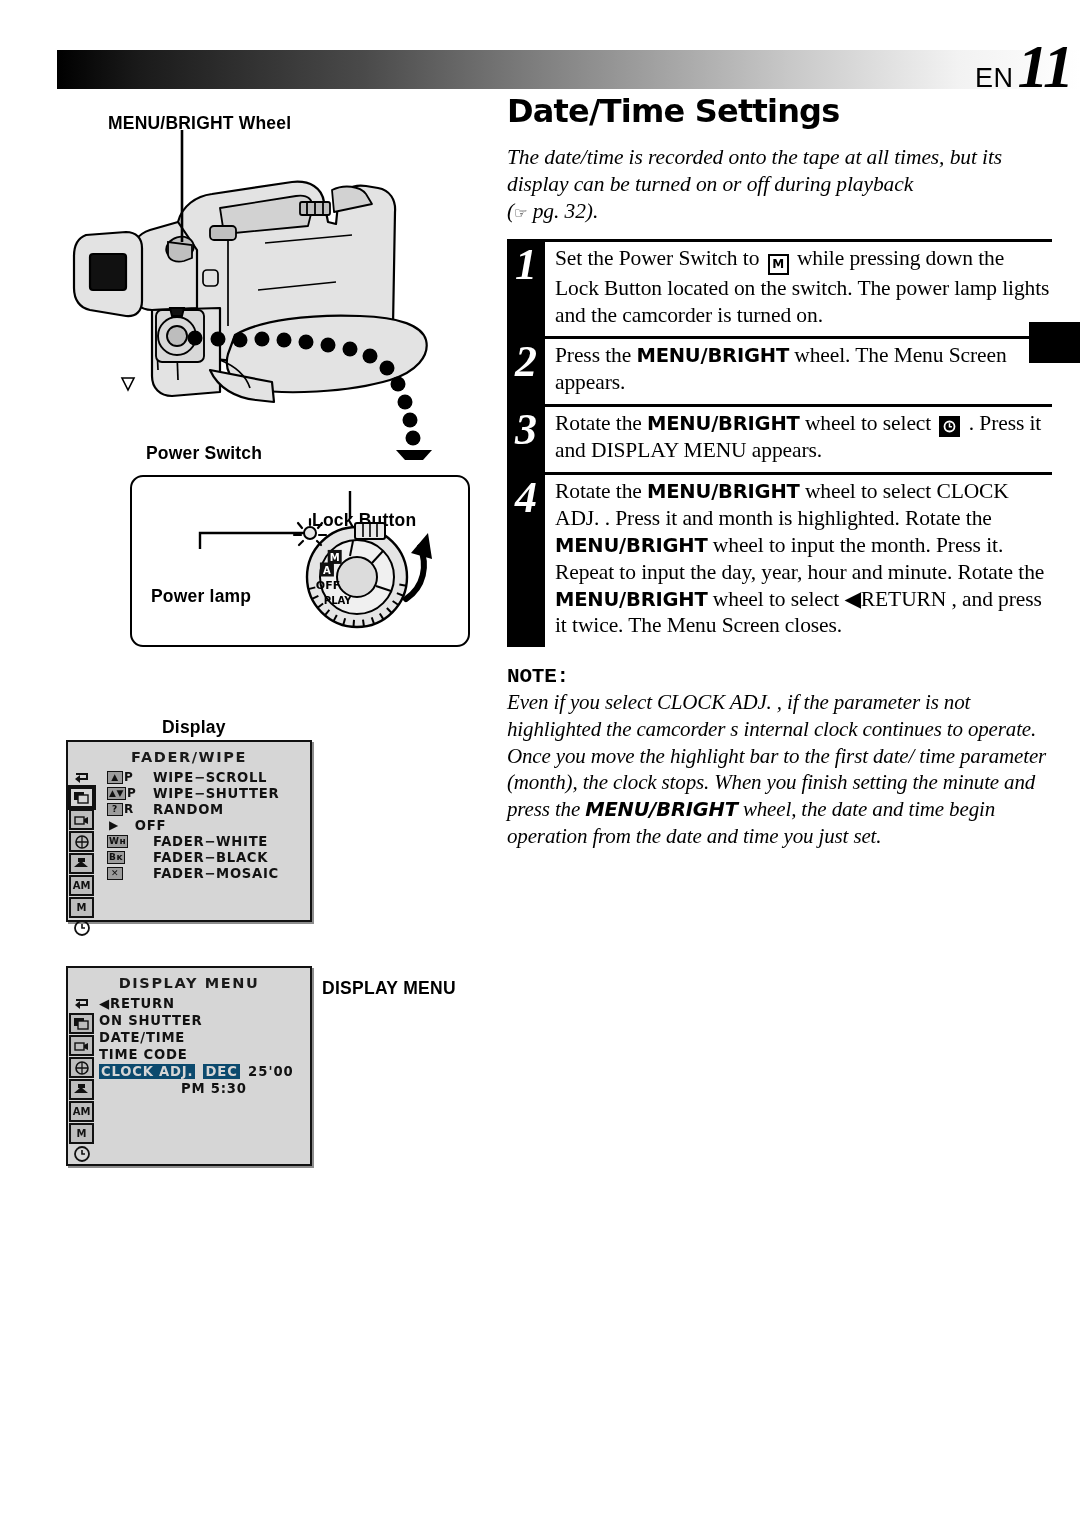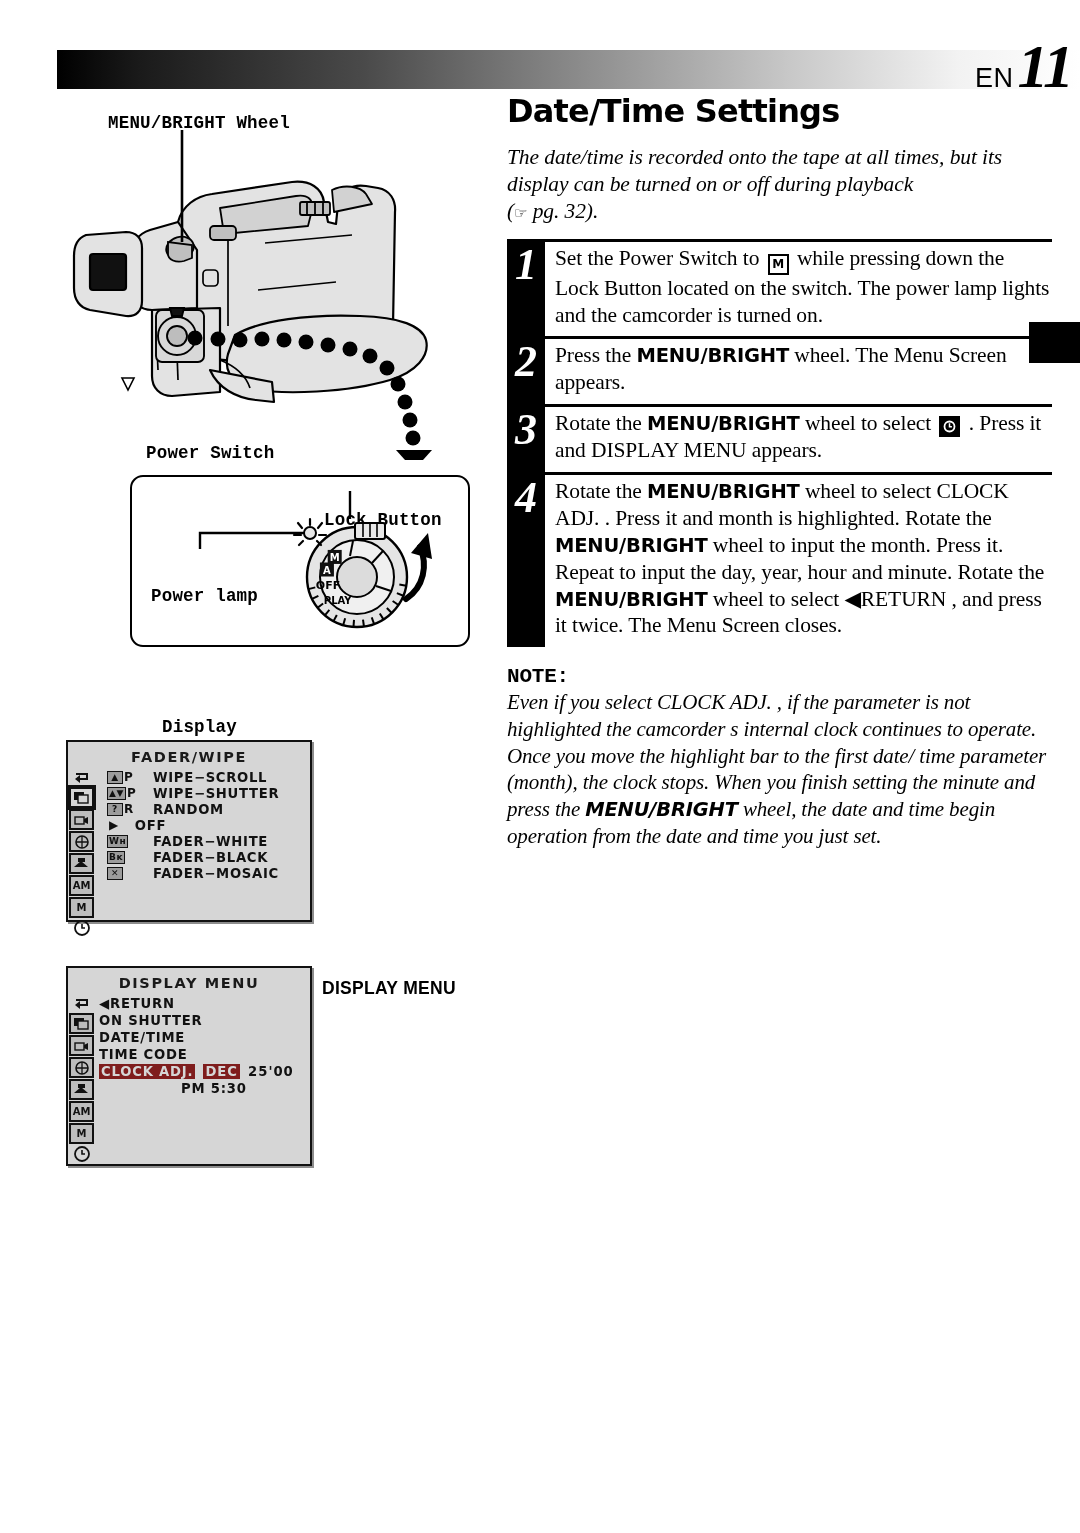--- a/index.html
+++ b/index.html
@@ -59,21 +59,21 @@
   }
 
   
   .left-col {
     position: absolute;
     left: 0;
     top: 100px;
     width: 490px;
   }
   .cap-bold {
-    font-family: Liberation Mono, monospace;
+    font-family: Liberation Sans, sans-serif;
     font-weight: bold;
     font-size: 17.5px;
     letter-spacing: .2px;
   }
   .label-menu-wheel { position: absolute; left: 108px; top: 13px; }
   .label-power-switch { position: absolute; left: 146px; top: 343px; }
   .label-display { position: absolute; left: 162px; top: 617px; text-align: center; }
   .label-display-menu-out {
     position: absolute; left: 322px; top: 878px;
     font-family: "Liberation Sans", sans-serif;
@@ -84,21 +84,21 @@
   .cam-svg { position: absolute; left: 60px; top: 30px; }
   .dial-box {
     position: absolute;
     left: 130px; top: 375px;
     width: 336px; height: 168px;
     border: 2.5px solid #000;
     border-radius: 13px;
     background: #fff;
   }
   .dial-svg { position: absolute; left: 0; top: 0; }
-  .dial-lock-label { position: absolute; left: 192px; top: 33px; }
+  .dial-lock-label { position: absolute; left: 180px; top: 33px; }
   .dial-power-lamp-label { position: absolute; left: 19px; top: 109px; }
 
   
   .lcd {
     position: absolute;
     border: 2.5px solid #111;
     background: #d6d6d6;
     box-shadow: 2px 2px 0 #8d8d8d;
     font-family: "DejaVu Sans", sans-serif;
     font-weight: bold;
@@ -168,21 +168,21 @@
   .mi-caret { font-size: 12px; padding-left: 14px; }
   .ml-text { font-size: 13.2px; letter-spacing: .7px; }
 
   .dm-line {
     display: flex; align-items: center;
     height: 17px;
     font-size: 13.2px; letter-spacing: .8px;
     color: #111; white-space: nowrap;
     padding-left: 4px;
   }
-  .hl { background: #7f1d1d; color: #d6d6d6; padding: 0 2px; }
+  .hl { background: #0c4a6e; color: #d6d6d6; padding: 0 2px; }
   .dm-val { margin-left: 8px; letter-spacing: 1px; }
 
   .arrow-between {
     position: absolute;
     left: 174px; top: 828px;
     width: 0; height: 0;
   }
 
   
   .right-col {

